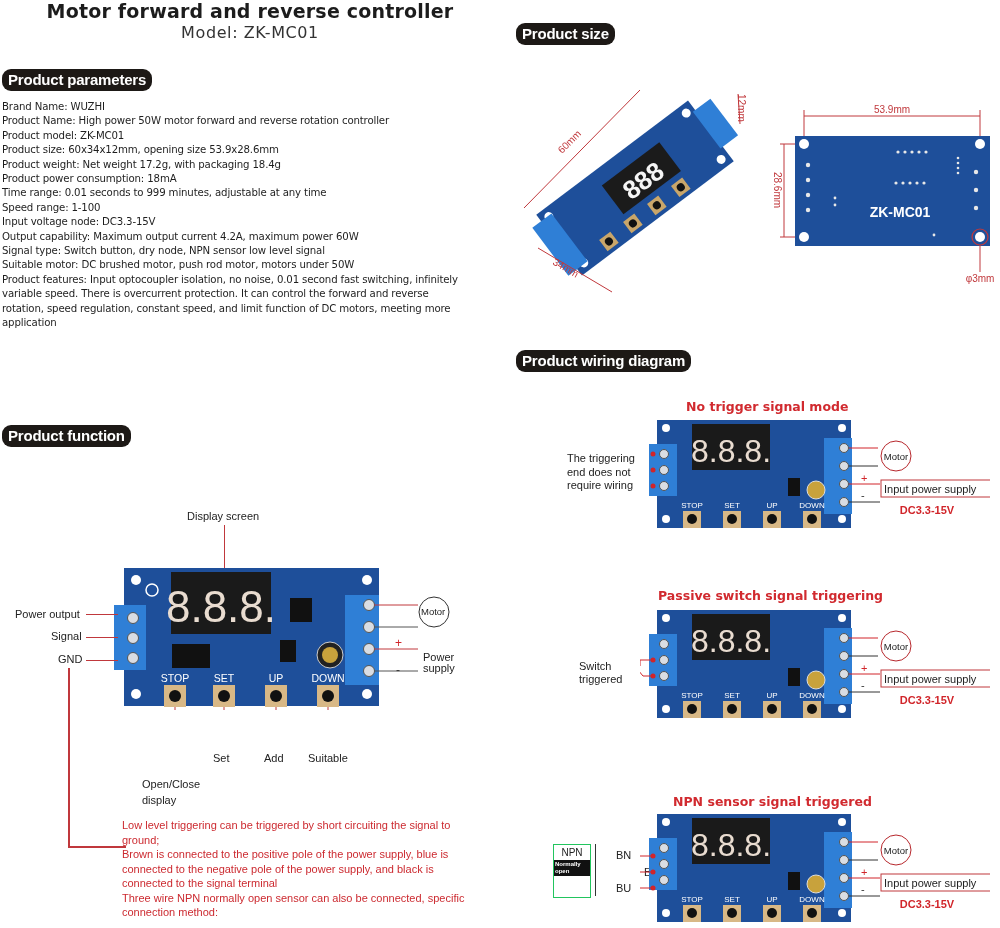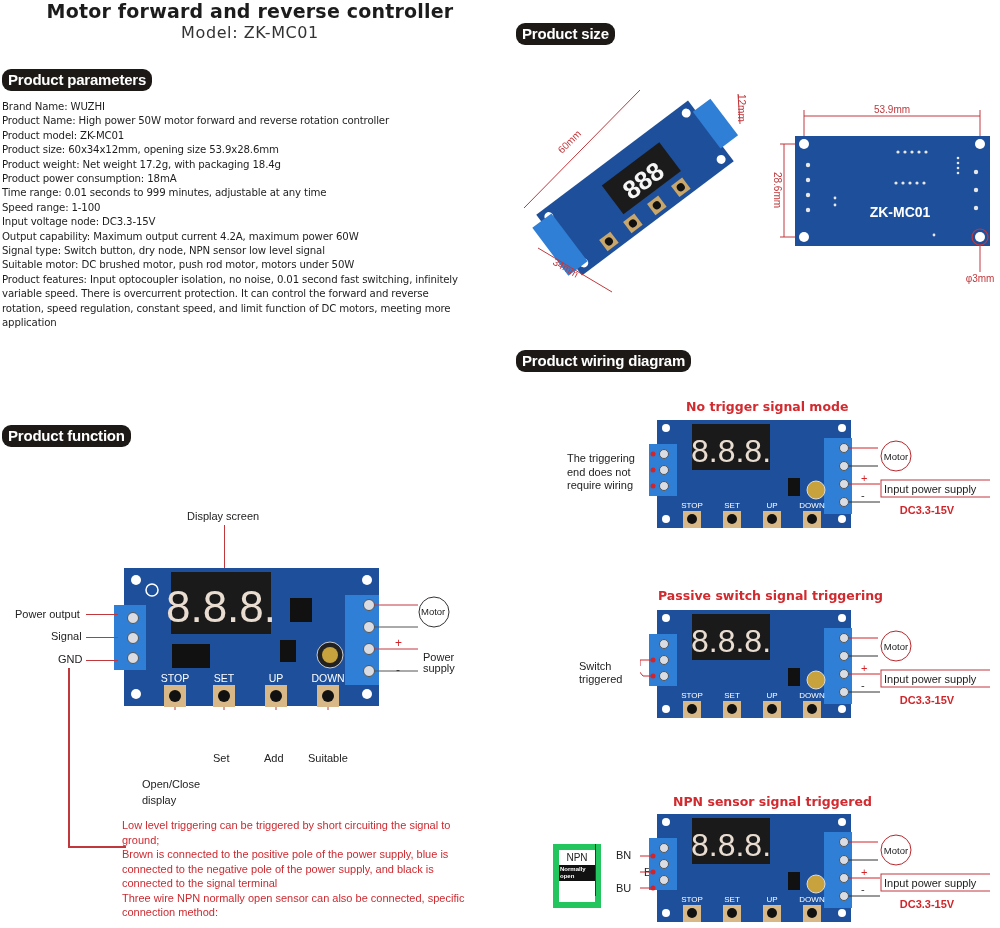--- a/index.html
+++ b/index.html
@@ -205,21 +205,21 @@
 
 <div class="abs hbar" style="left:516px;top:350px;">Product wiring diagram</div>
 
 <div class="abs subhead" style="left:686px;top:399px;">No trigger signal mode</div>
 <div class="abs lbl" style="left:567px;top:452px;width:80px;white-space:normal;line-height:13.5px;font-size:11px;">The triggering end does not require wiring</div>
 
 <div class="abs subhead" style="left:658px;top:588px;">Passive switch signal triggering</div>
 <div class="abs lbl" style="left:579px;top:660px;width:55px;white-space:normal;line-height:13px;">Switch triggered</div>
 
 <div class="abs subhead" style="left:673px;top:794px;">NPN sensor signal triggered</div>
-<div class="abs" style="left:553px;top:844px;width:36px;height:52px;border:6px solid #22c55e;background:#fff;">
+<div class="abs" style="left:553px;top:844px;width:36px;height:52px;border:1px solid #22c55e;background:#fff;">
   <div style="font-size:10px;text-align:center;padding-top:2px;">NPN</div>
   <div style="background:#111;color:#fff;font-size:6px;font-weight:bold;line-height:7px;padding:1px;margin-top:2px;">Normally open</div>
 </div>
 <div class="abs" style="left:589px;top:844px;width:6px;height:52px;border-right:1px solid #333;"></div>
 <div class="abs lbl" style="left:616px;top:849px;">BN</div>
 <div class="abs lbl" style="left:644px;top:866px;">BK</div>
 <div class="abs lbl" style="left:616px;top:882px;">BU</div>
 
 <div id="wiring-boards">
     <svg width="350" height="115" class="abs" style="left:640px;top:418px;">

